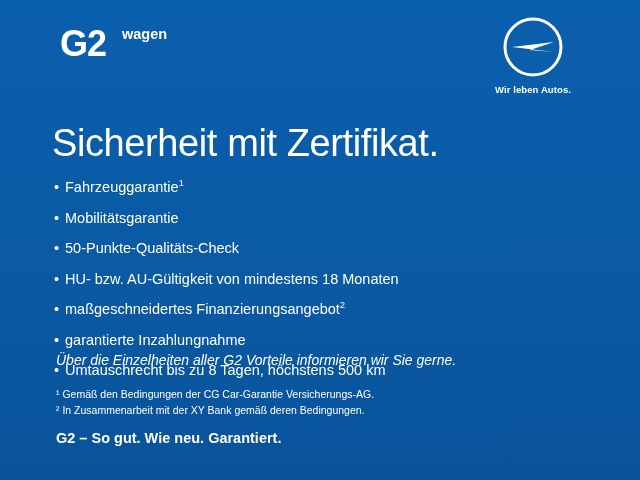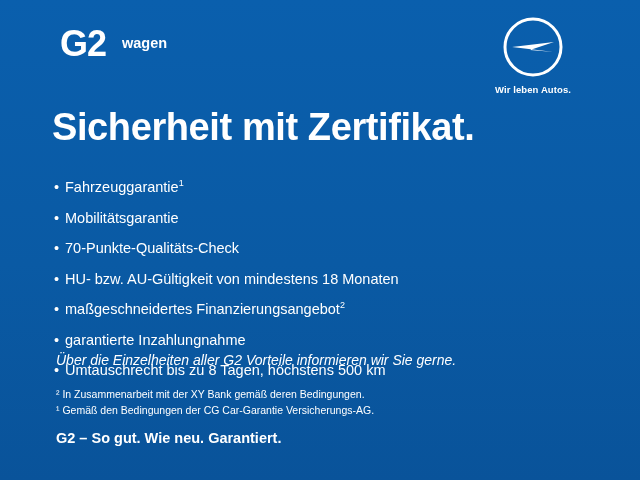--- a/index.html
+++ b/index.html
@@ -31,21 +31,20 @@
     left: 0;
     right: 0;
     height: 110px;
   }
 
   .g2-logo {
     position: absolute;
     left: 60px;
     top: 26px;
     display: flex;
-    align-items: center;
   }
   .g2-mark {
     font-size: 36px;
     font-weight: bold;
     letter-spacing: -1px;
     line-height: 1;
     color: #ffffff;
     padding-right: 16px;
   }
   .g2-words {
@@ -74,23 +73,23 @@
     font-size: 9.5px;
     font-weight: bold;
     color: #ffffff;
     letter-spacing: 0.1px;
   }
 
   
   .headline {
     position: absolute;
     left: 52px;
-    top: 106px;
+    top: 122px;
     font-size: 38px;
-    font-weight: bold;
+    font-weight: normal;
     letter-spacing: -0.4px;
     color: #ffffff;
     white-space: nowrap;
   }
 
   
   .bullets {
     position: absolute;
     left: 54px;
     top: 180px;
@@ -176,29 +175,29 @@
       <div class="opel-tag">Wir leben Autos.</div>
     </div>
 
   </div>
 
   <div class="headline">Sicherheit mit Zertifikat.</div>
 
   <ul class="bullets">
     <li><span class="dot">•</span><span>Fahrzeuggarantie</span><sup>1</sup></li>
     <li><span class="dot">•</span><span>Mobilitätsgarantie</span></li>
-    <li><span class="dot">•</span><span>70-Punkte-Qualitäts-Check</span></li>
+    <li><span class="dot">•</span><span>50-Punkte-Qualitäts-Check</span></li>
     <li><span class="dot">•</span><span>HU- bzw. AU-Gültigkeit von mindestens 18 Monaten</span></li>
     <li><span class="dot">•</span><span>maßgeschneidertes Finanzierungsangebot</span><sup>2</sup></li>
     <li><span class="dot">•</span><span>garantierte Inzahlungnahme</span></li>
     <li><span class="dot">•</span><span>Umtauschrecht bis zu 8 Tagen, höchstens 500 km</span></li>
   </ul>
 
   <div class="closing">Über die Einzelheiten aller G2 Vorteile informieren wir Sie gerne.</div>
 
   <div class="footnotes">
+    <div>¹ Gemäß den Bedingungen der CG Car-Garantie Versicherungs-AG.</div>
     <div>² In Zusammenarbeit mit der XY Bank gemäß deren Bedingungen.</div>
-    <div>¹ Gemäß den Bedingungen der CG Car-Garantie Versicherungs-AG.</div>
   </div>
 
   <div class="slogan">G2 – So gut. Wie neu. Garantiert.</div>
 
 </div>
 
 </body></html>

